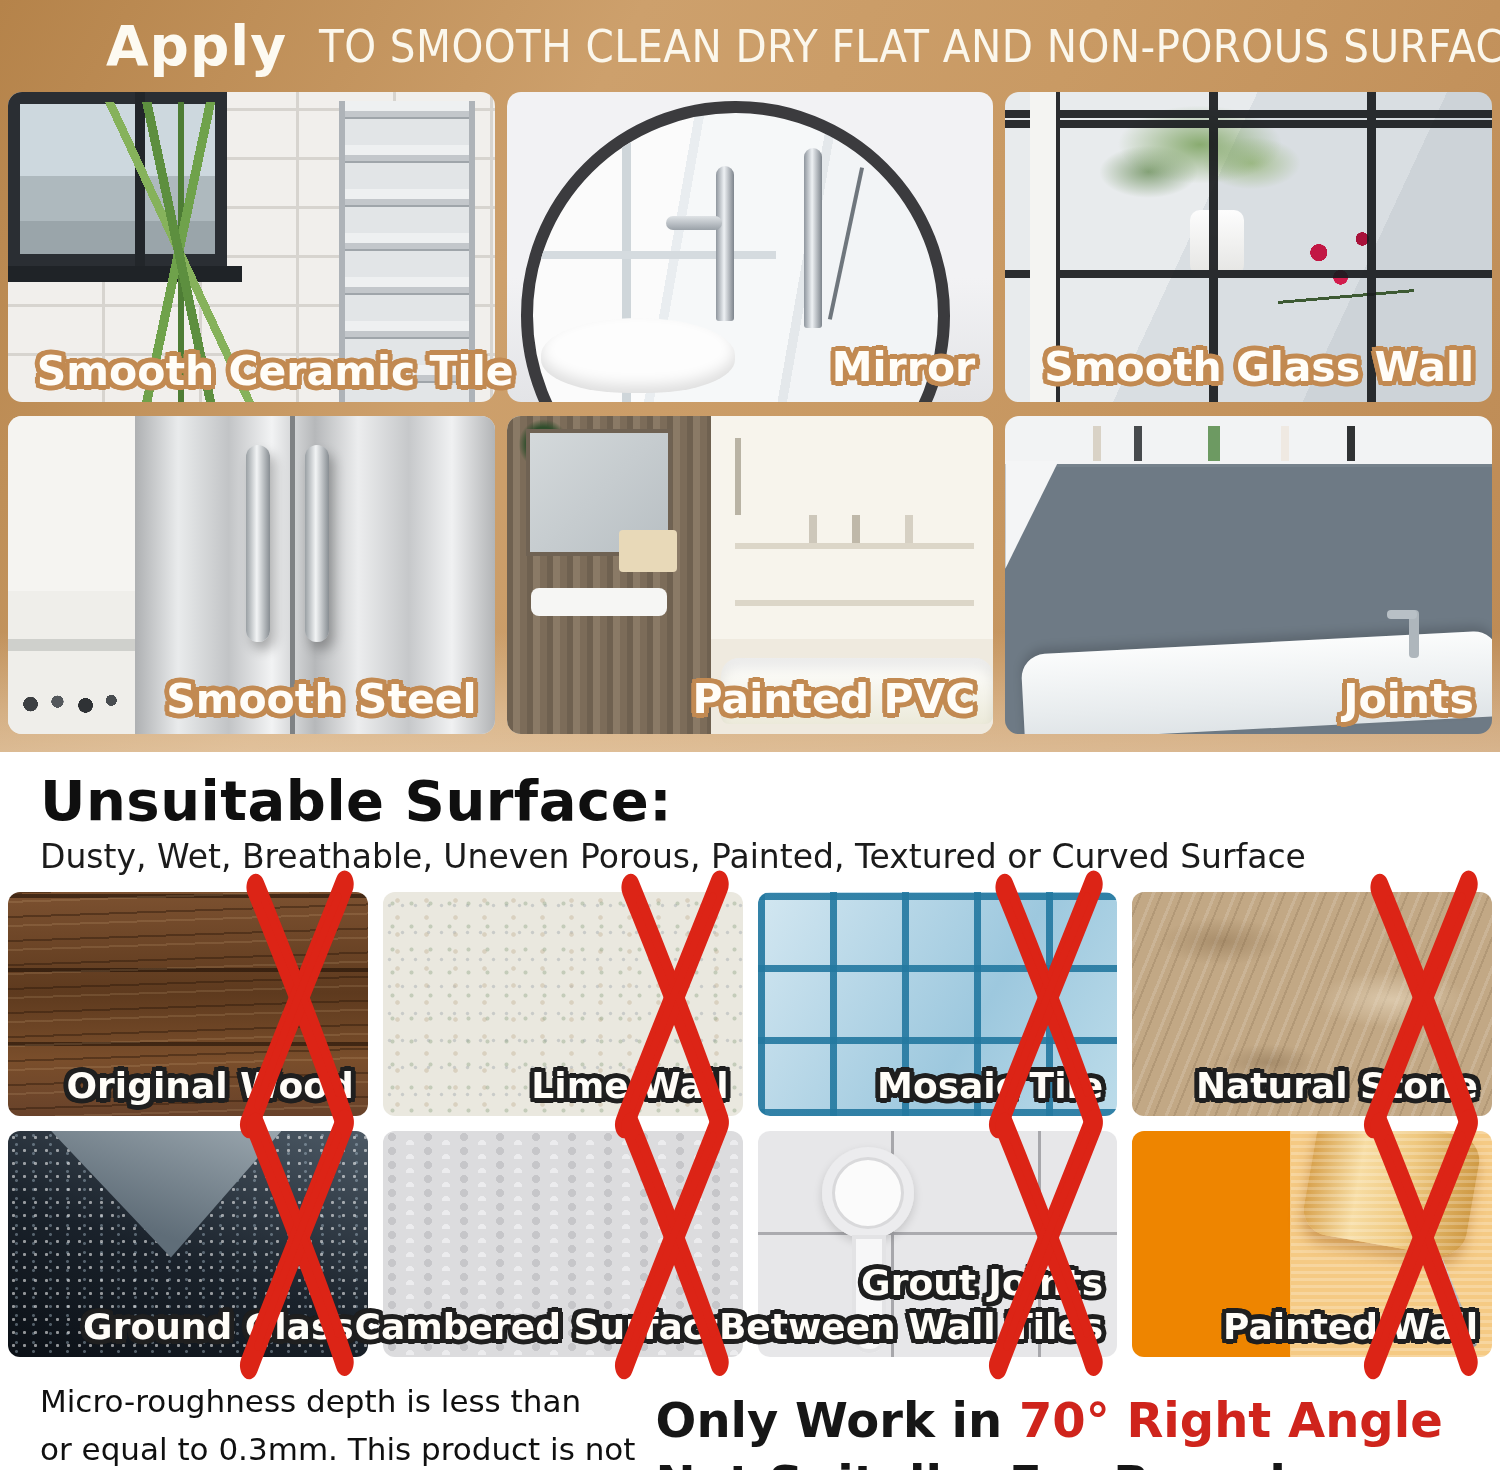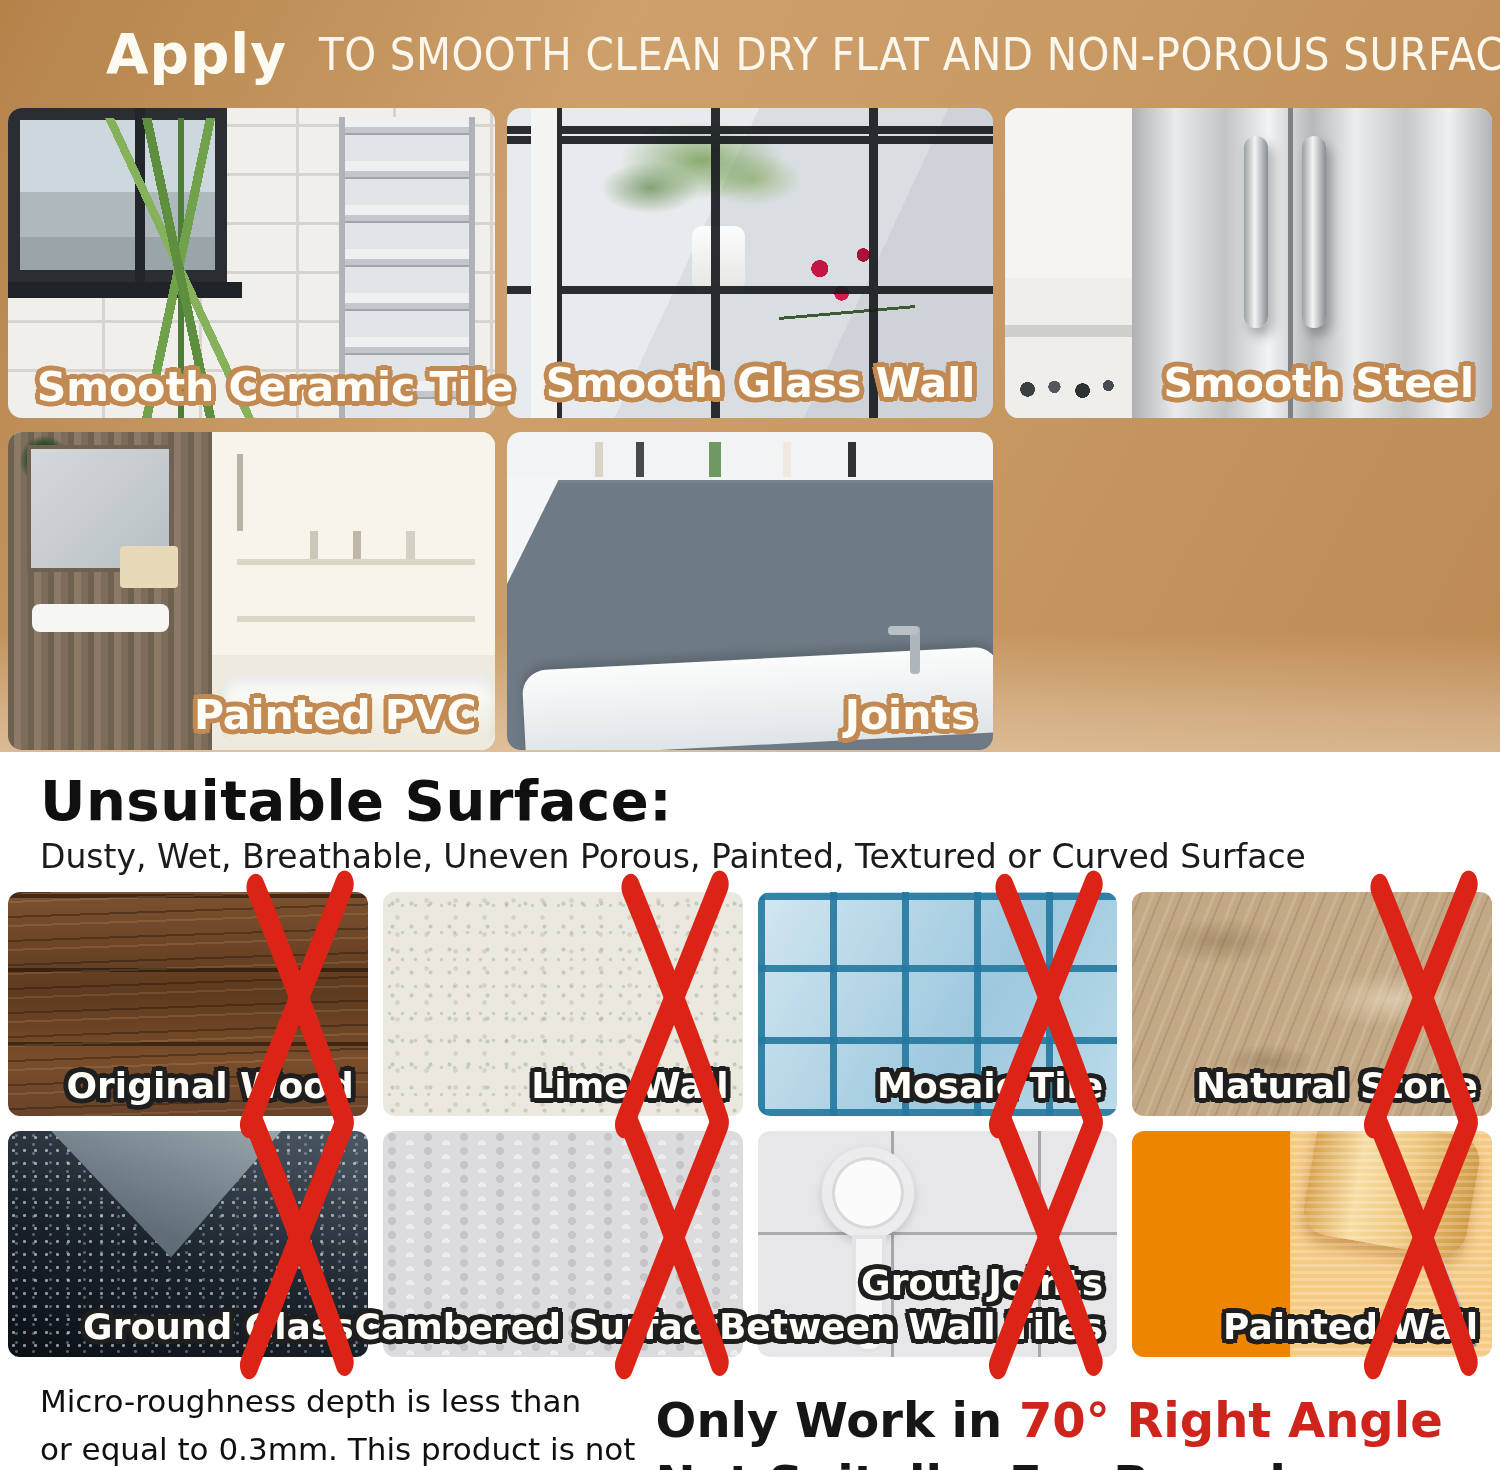--- a/index.html
+++ b/index.html
@@ -6,21 +6,21 @@
   html,body { width:1500px; height:1470px; }
   body { font-family:"DejaVu Sans","Liberation Sans",sans-serif; background:#ffffff; position:relative; overflow:hidden; }
 
   
   .apply-section{
     height:752px;
     background:
       linear-gradient(180deg, rgba(255,248,236,0) 0 84%, rgba(255,243,226,.30) 95%, rgba(255,243,226,.40) 100%),
       linear-gradient(118deg, #b5834a 0%, #cda06c 34%, #c99a64 58%, #bd8a54 100%);
   }
-  .apply-header{ height:108px; display:flex; align-items:center; padding-left:106px; gap:32px; }
+  .apply-header{ height:92px; display:flex; align-items:center; padding-left:106px; gap:32px; }
   .apply-title{ font-size:55px; font-weight:700; color:#fdfaf1; letter-spacing:1px; }
   .apply-sub{ font-size:45px; font-weight:400; color:#fbf7ec; white-space:nowrap;
               transform:scaleX(.9); transform-origin:left center; letter-spacing:.5px; }
 
   .apply-grid{ margin:0 8px; display:grid; grid-template-columns:repeat(3,1fr);
                grid-template-rows:310px 318px; gap:14px 12px; }
   .cell{ position:relative;padding-left:35px; }
   .photo{ position:absolute; inset:0; border-radius:14px; overflow:hidden; }
 
   
@@ -246,20 +246,29 @@
         <div class="cer-window">
             <div class="cer-sky"></div>
           </div>
         <div class="cer-ledge"></div>
         <div class="cer-plant"></div>
         <div class="cer-radiator"></div>
       </div>
       <span class="lbl lbl-a center">Smooth Ceramic Tile</span>
     </div>
 
+    <div class="cell">
+      <div class="photo ph-mirror">
+        <div class="mir-circle"></div>
+        <div class="mir-tap t1"></div>
+        <div class="mir-tap t2"></div>
+        <div class="mir-basin"></div>
+      </div>
+      <span class="lbl lbl-a">Mirror</span>
+    </div>
 
     <div class="cell">
       <div class="photo ph-glass">
         <div class="gl-plant"></div>
         <div class="gl-vase"></div>
         <div class="gl-flower"></div>
         <div class="gl-grid"></div>
         <div class="gl-doorframe"></div>
       </div>
       <span class="lbl lbl-a">Smooth Glass Wall</span>

